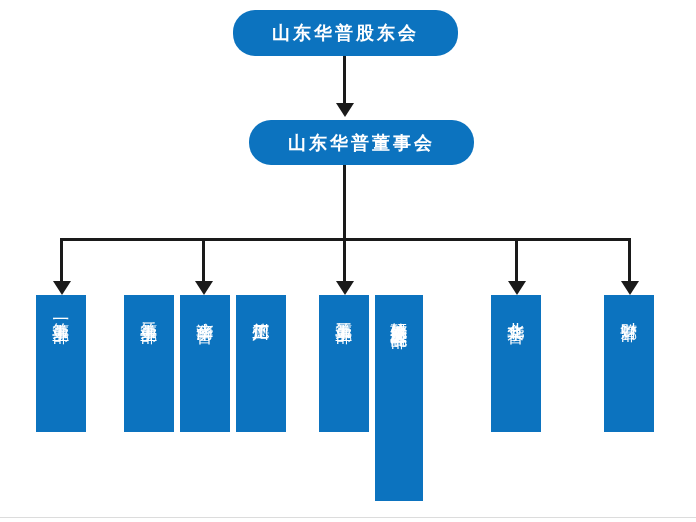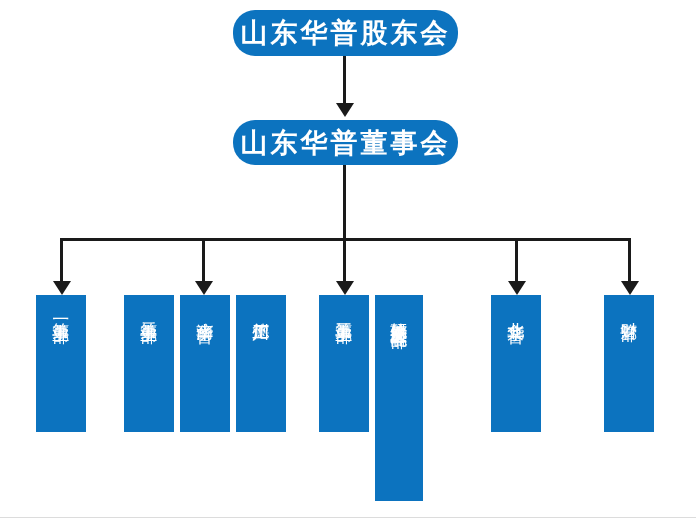--- a/index.html
+++ b/index.html
@@ -23,21 +23,21 @@
 
   
   .node-rounded {
     position: absolute;
     background: #0C73BF;
     border-radius: 22px;
     color: #ffffff;
     display: flex;
     align-items: center;
     justify-content: center;
-    font-size: 27px;
+    font-size: 18px;
     font-weight: bold;
     letter-spacing: 3px;
     white-space: nowrap;
     box-sizing: border-box;
   }
 
   
   .node-vert {
     position: absolute;
     background: #0C73BF;
@@ -93,21 +93,21 @@
 
 <div id="chart-root">
 
   <div class="node-rounded" style="left:233px; top:10px; width:225px; height:46px;">
     <span>山东华普股东会</span>
   </div>
 
   <div class="vline" style="left:343px; top:56px; height:49px;"></div>
   <div class="arrowhead" style="left:336px; top:103px;"></div>
 
-  <div class="node-rounded" style="left:233px; top:120px; width:225px; height:45px;">
+  <div class="node-rounded" style="left:249px; top:120px; width:225px; height:45px;">
     <span>山东华普董事会</span>
   </div>
 
   <div class="vline" style="left:343px; top:165px; height:75px;"></div>
   <div class="hline" style="left:60px; top:238px; width:571px;"></div>
 
   <div class="vline" style="left:60px; top:238px; height:46px;"></div>
   <div class="arrowhead" style="left:53px; top:281px;"></div>
 
   <div class="vline" style="left:202px; top:238px; height:46px;"></div>

